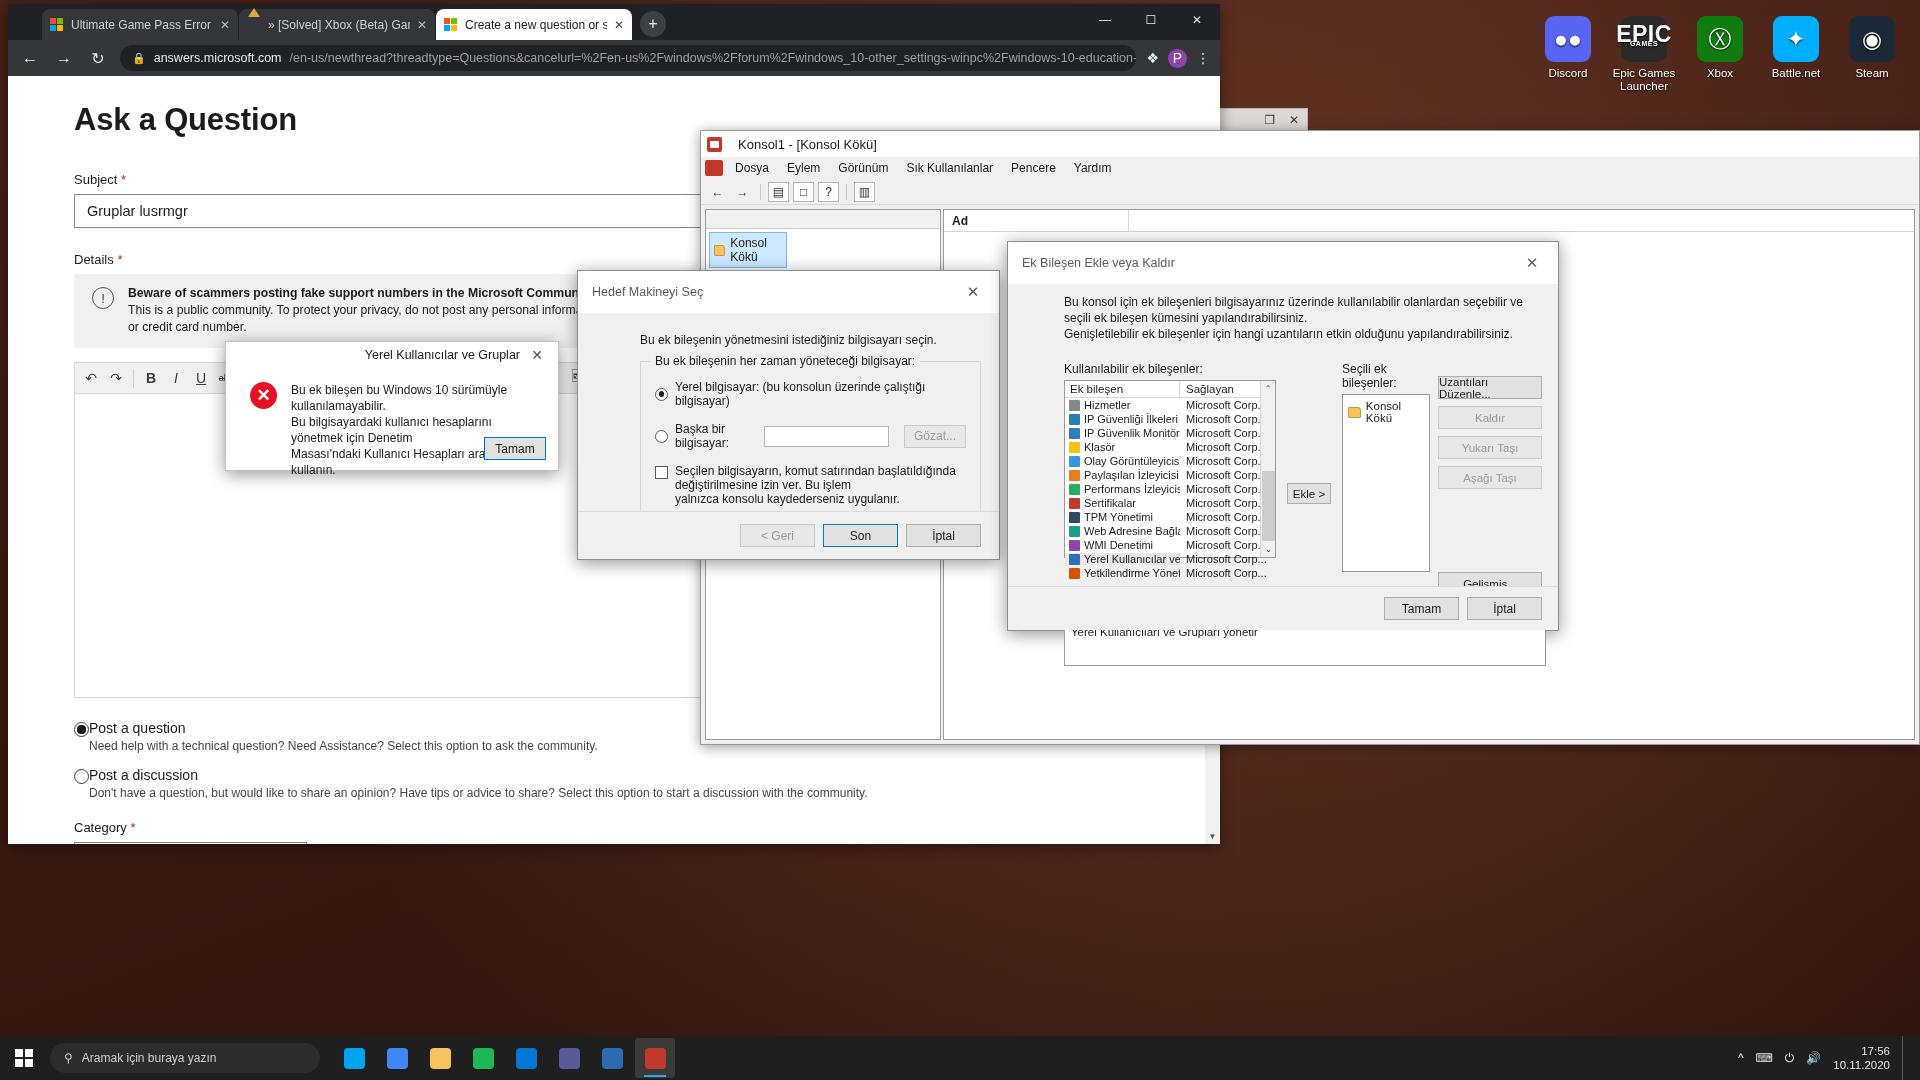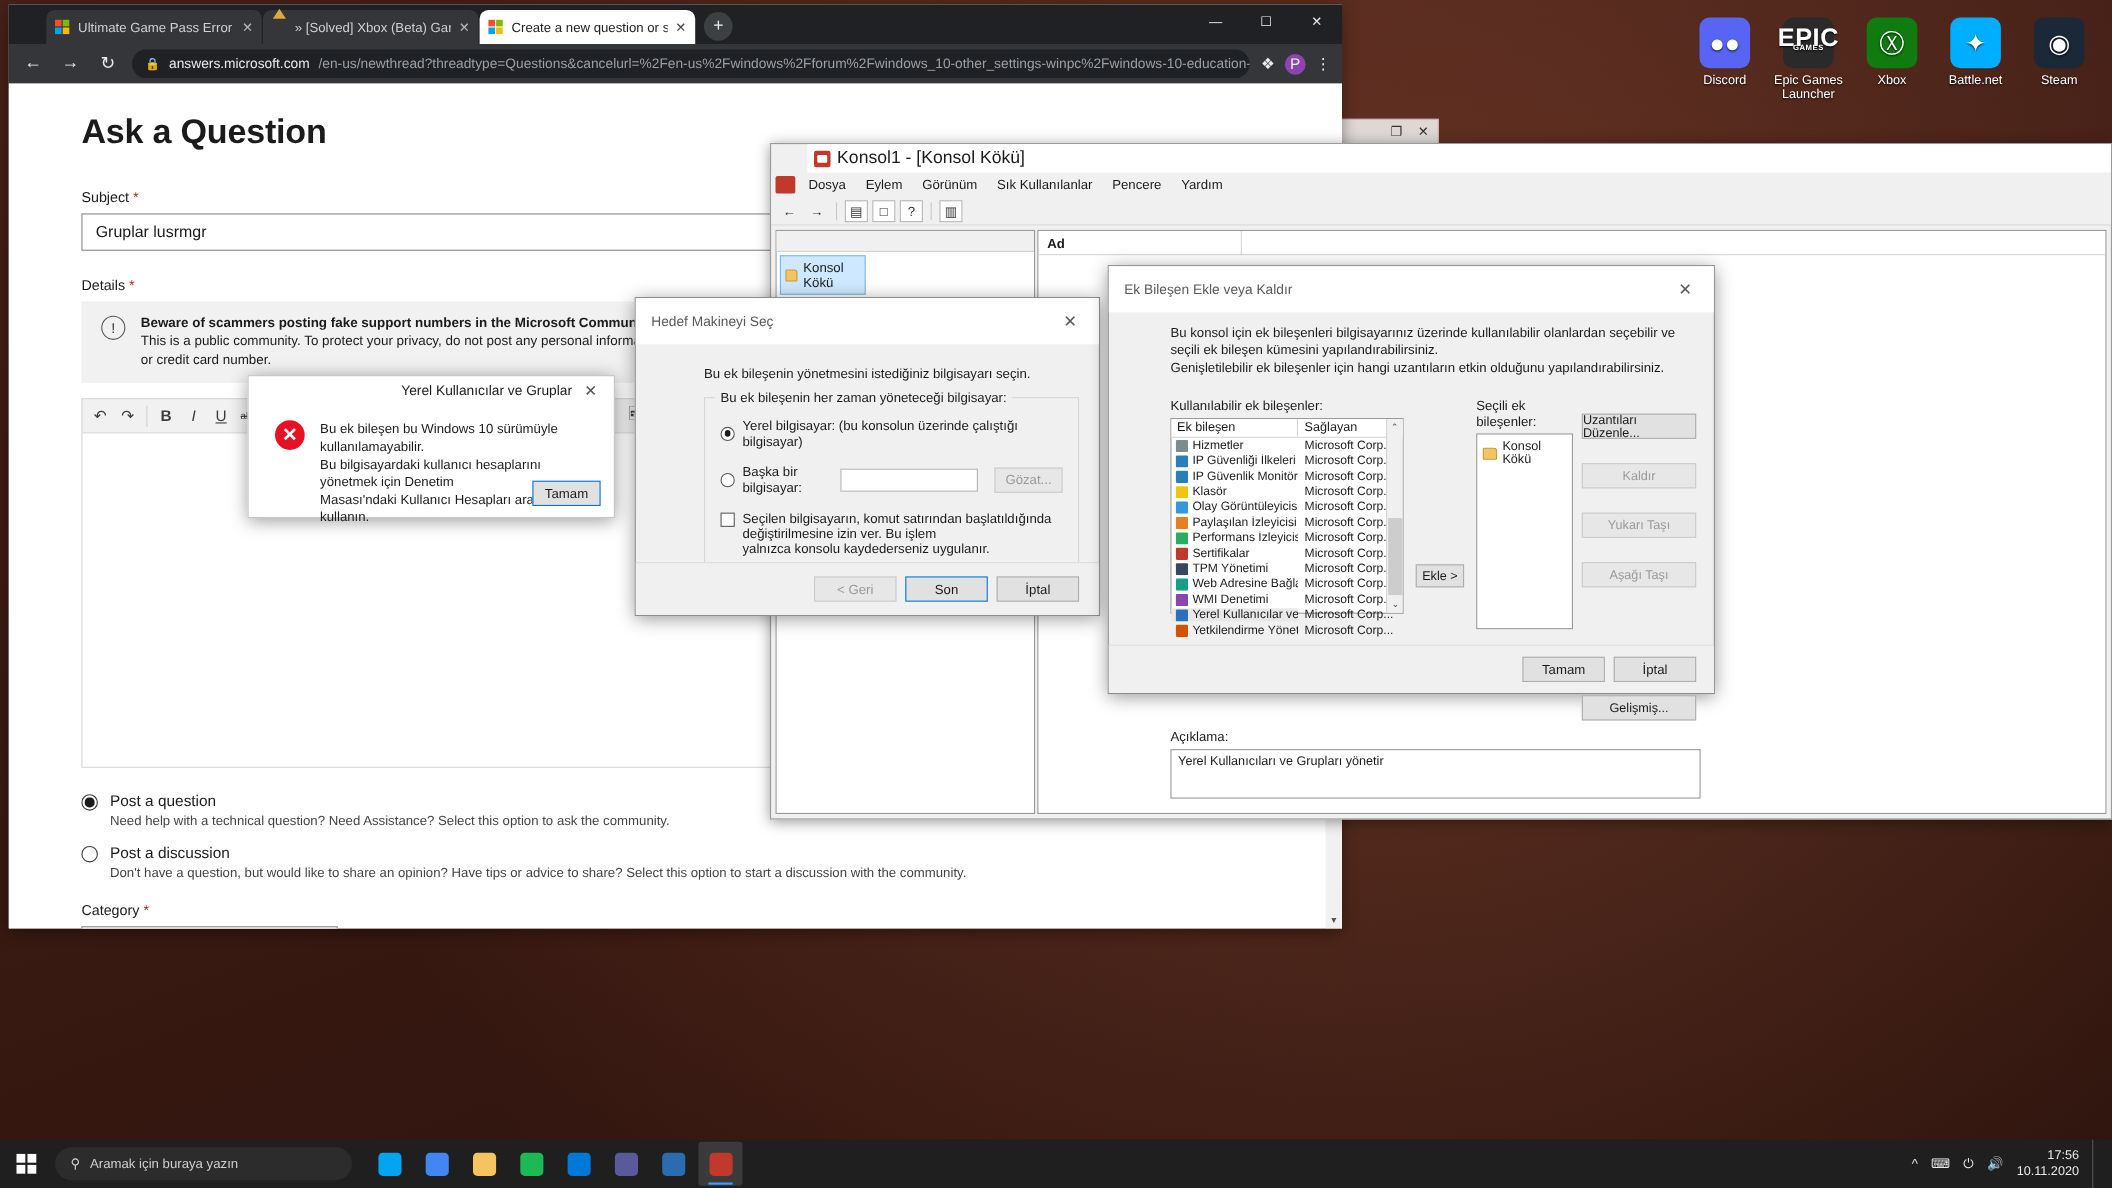--- a/index.html
+++ b/index.html
@@ -135,21 +135,21 @@
     border-bottom:none; margin-top:14px; display:flex; align-items:center;
     padding:0 4px; gap:1px; font-size:14px; color:#3d3d3d;
   }
   .et { width:24px; height:25px; display:flex; align-items:center; justify-content:center; }
   .et.sep { width:1px; height:19px; background:#cfcfcf; margin:0 4px; }
   .et.fmt { width:auto; padding:0 10px; font-size:13px; color:#666; gap:26px; }
   .editor-body {
     width:1100px; height:305px; border:1px solid #d6d6d6; background:#fff;
   }
   .radio-block { margin-top:22px; }
-  .radio-row { display:flex; gap:11px; align-items:flex-start; margin-bottom:14px; }
+  .radio-row { display:flex; align-items:flex-start; margin-bottom:14px; }
   .radio {
     width:15px; height:15px; border-radius:50%; border:1.6px solid #3d3d3d;
     flex:0 0 15px; margin-top:2px; position:relative; background:#fff;
   }
   .radio.on::after{
     content:""; position:absolute; inset:2.4px; border-radius:50%; background:#1b1b1b;
   }
   .radio-t1 { font-size:14px; color:#1b1b1b; margin-bottom:3px; }
   .radio-t2 { font-size:12px; color:#444; }
   .cat-label{ font-size:13px; color:#1b1b1b; margin:20px 0 7px; }
@@ -164,21 +164,21 @@
   .scroll-thumb{ position:absolute; top:14px; left:2px; width:11px; height:210px; background:#c1c1c1; border-radius:6px;}
   .scroll-arrow{position:absolute;left:0;width:15px;height:14px;text-align:center;font-size:8px;color:#555;line-height:14px;}
 
   
   #mmc {
     position:absolute; left:700px; top:130px; width:1220px; height:615px;
     background:#f0f0f0; border:1px solid #9a9a9a; box-shadow:0 2px 12px rgba(0,0,0,.4);
   }
   .mmc-title {
     height:26px; background:#fff; display:flex; align-items:center;
-    padding:0 6px; gap:6px; font-size:16px; color:#1b1b1b;margin-left:33px;
+    padding:0 6px; gap:16px; font-size:13px; color:#1b1b1b;
   }
   .mmc-ico { width:15px;height:15px;background:#c0392b;border-radius:2px;position:relative; }
   .mmc-ico::after{content:"";position:absolute;left:3px;top:4px;width:9px;height:7px;background:#fff;border-radius:1px;}
   .mmc-menu {
     height:22px; display:flex; align-items:center; gap:0; padding-left:4px;
     font-size:12px; color:#1b1b1b; background:#f0f0f0;
   }
   .mmc-menu div{ padding:3px 9px; }
   .mmc-menu .mi-ico{width:18px;height:16px;background:#c0392b;border-radius:2px;padding:0;margin-right:3px;}
   .mmc-tools {
@@ -709,21 +709,21 @@
       <div style="flex:1;display:flex;gap:8px">
         <div style="flex:1">
           <div class="lbl-sm">Seçili ek bileşenler:</div>
           <div class="sel-panel" style="height:178px;padding:5px">
             <div style="display:flex;gap:5px;align-items:center;font-size:11.5px">
               <span class="folder-ico"></span>
               <span>Konsol Kökü</span>
             </div>
           </div>
         </div>
-        <div style="width:108px;padding-top:24px;display:flex;flex-direction:column;gap:22px">
+        <div style="width:108px;padding-top:24px;display:flex;flex-direction:column;gap:7px">
           <div class="wbtn" style="width:104px;min-width:104px;font-size:11.5px">Uzantıları Düzenle...</div>
           <div class="wbtn disabled" style="width:104px;min-width:104px;font-size:11.5px">Kaldır</div>
           <div class="wbtn disabled" style="width:104px;min-width:104px;font-size:11.5px">Yukarı Taşı</div>
           <div class="wbtn disabled" style="width:104px;min-width:104px;font-size:11.5px">Aşağı Taşı</div>
           <div class="wbtn" style="width:104px;min-width:104px;font-size:11.5px;margin-top:76px">Gelişmiş...</div>
         </div>
       </div>
     </div>
 
     <div class="lbl-sm" style="margin-top:8px">Açıklama:</div>

